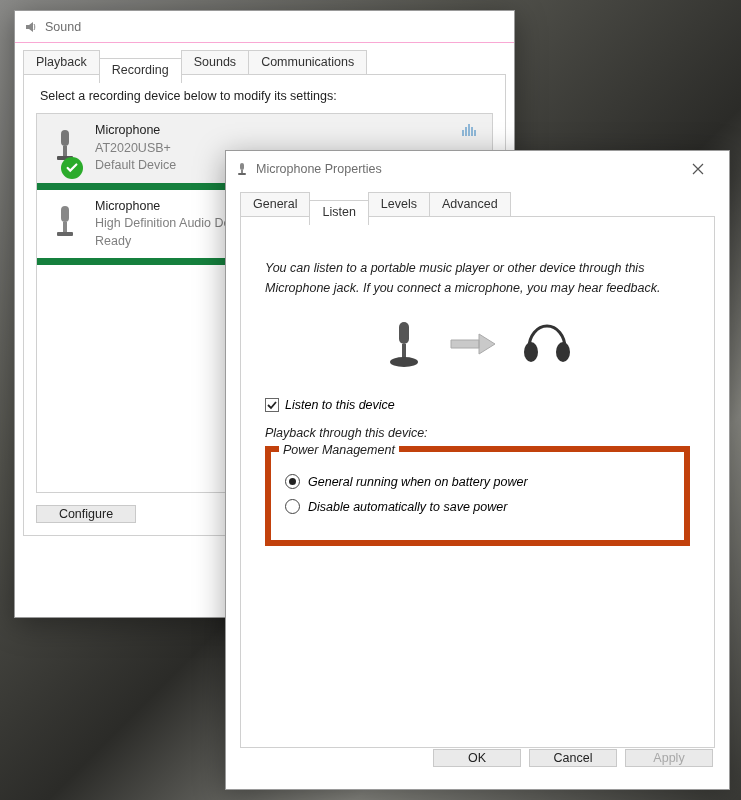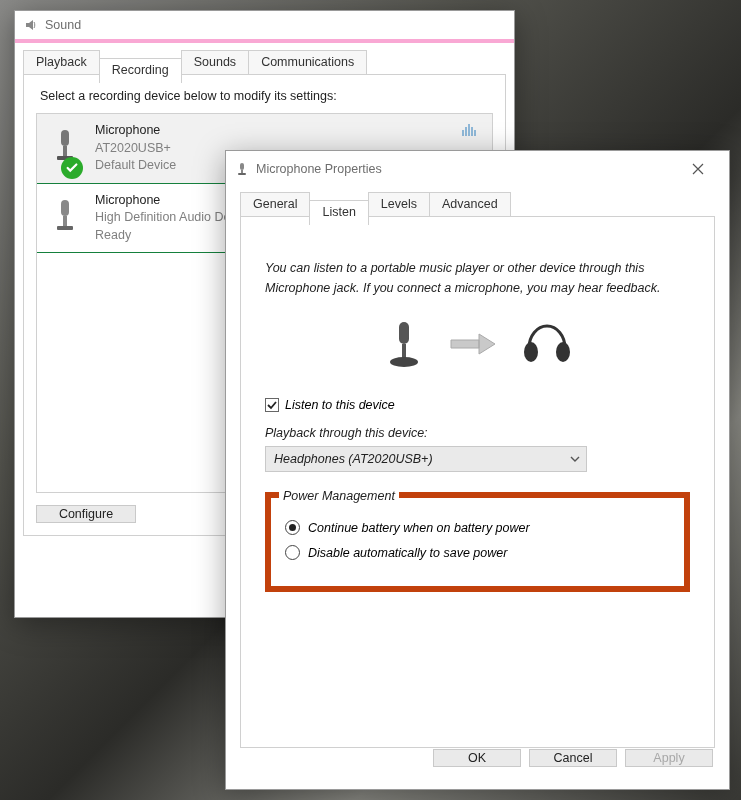--- a/index.html
+++ b/index.html
@@ -1,29 +1,29 @@
 <!DOCTYPE html>
 <html><head>
 <meta charset="utf-8">
 <style>
   * { box-sizing: border-box; font-family: "Segoe UI", Tahoma, sans-serif; font-size: 12.5px; }
   body { margin:0; width:741px; height:800px; background:#6b6b6b; overflow:hidden; position:relative; }
   .desktop-bg { position:absolute; inset:0; background:linear-gradient(135deg,#8a8a88 0%,#54544e 30%,#2b2b28 55%,#888882 75%, #3a3a36 100%); }
   .window { position:absolute; background:#fff; border:1px solid #9a9a9a; box-shadow:0 6px 28px rgba(0,0,0,0.35); }
   
   .sound-win { left:14px; top:10px; width:501px; height:608px; z-index:1; }
-  .titlebar { height:32px; display:flex; align-items:center; padding:0 8px; color:#6e6e6e; border-bottom:4px solid #f9a8d4; }
+  .titlebar { height:32px; display:flex; align-items:center; padding:0 8px; color:#6e6e6e; border-bottom:1px solid #f9a8d4; }
   .titlebar svg { margin-right:6px; }
   .tabstrip { display:flex; margin:6px 8px 0 8px; align-items:flex-end; }
   .tab { padding:4px 12px 5px 12px; border:1px solid #d0d0d0; border-bottom:none; background:#f7f7f7; margin-right:-1px; color:#333; cursor:default; position:relative; }
   .tab.active { background:#fff; z-index:2; top:9px; padding-bottom:6px; }
   .tab-panel { border:1px solid #d0d0d0; margin:0 8px 8px 8px; padding:12px; }
   .prompt { margin:2px 4px 10px 4px; color:#222; }
   .device-list { border:1px solid #d0d0d0; height:380px; overflow:auto; }
-  .device-item { display:flex; align-items:flex-start; padding:8px 10px; border-bottom:1px solid #15803d; position:relative; }
+  .device-item { display:flex; align-items:flex-start; padding:8px 10px; border-bottom:7px solid #15803d; position:relative; }
   .device-item.selected { background:#f1f1f1; }
   .device-icon { width:36px; height:48px; margin-right:12px; position:relative; display:flex; align-items:center; justify-content:center; }
   .device-text { line-height:1.4; }
   .device-text .t1 { color:#222; }
   .device-text .t2 { color:#808080; }
   .check-badge { position:absolute; left:14px; top:35px; width:22px; height:22px; border-radius:50%; background:#2bab2b; display:flex; align-items:center; justify-content:center; }
   .check-badge svg { width:14px; height:14px; }
   .level-meter { position:absolute; right:8px; top:8px; width:22px; height:14px; }
   .level-meter .bar { display:inline-block; width:2px; background:#8fb8d8; margin-right:1px; vertical-align:bottom; }
   .btn-row { margin-top:12px; }
@@ -164,34 +164,28 @@
     <div class="checkbox-row">
       <div class="checkbox">
         <svg viewBox="0 0 12 12">
             <path d="M2 6l3 3 5-6" stroke="#222" stroke-width="1.8" fill="none"></path>
           </svg>
       </div>
       <span>Listen to this device</span>
     </div>
 
     <div class="field-label">Playback through this device:</div>
-    <div class="dropdown">
-      <span class="val">Headphones (AT2020USB+)</span>
-      <svg width="10" height="6" viewBox="0 0 10 6">
-          <path d="M1 1l4 4 4-4" stroke="#555" fill="none" stroke-width="1.4"></path>
-        </svg>
-    </div>
 
     <div class="fieldset">
       <div class="legend">Power Management</div>
       <div class="radio-row">
         <div class="radio">
             <div class="dot"></div>
           </div>
-        <span>Continue battery when on battery power</span>
+        <span>General running when on battery power</span>
       </div>
       <div class="radio-row">
         <div class="radio"></div>
         <span>Disable automatically to save power</span>
       </div>
     </div>
   </div>
 
   <div class="dlg-buttons">
     <div class="btn">OK</div>

